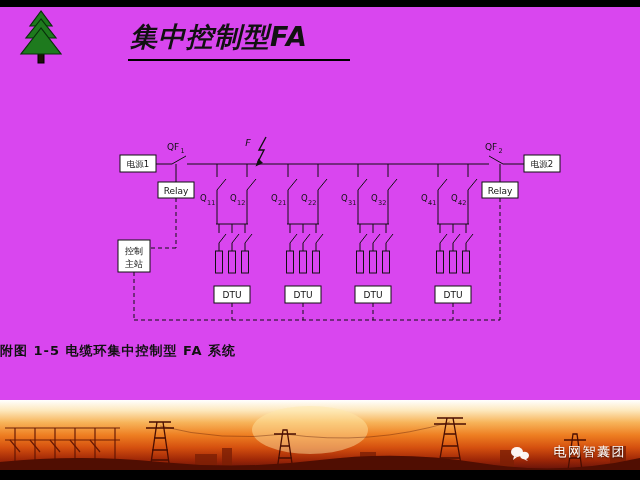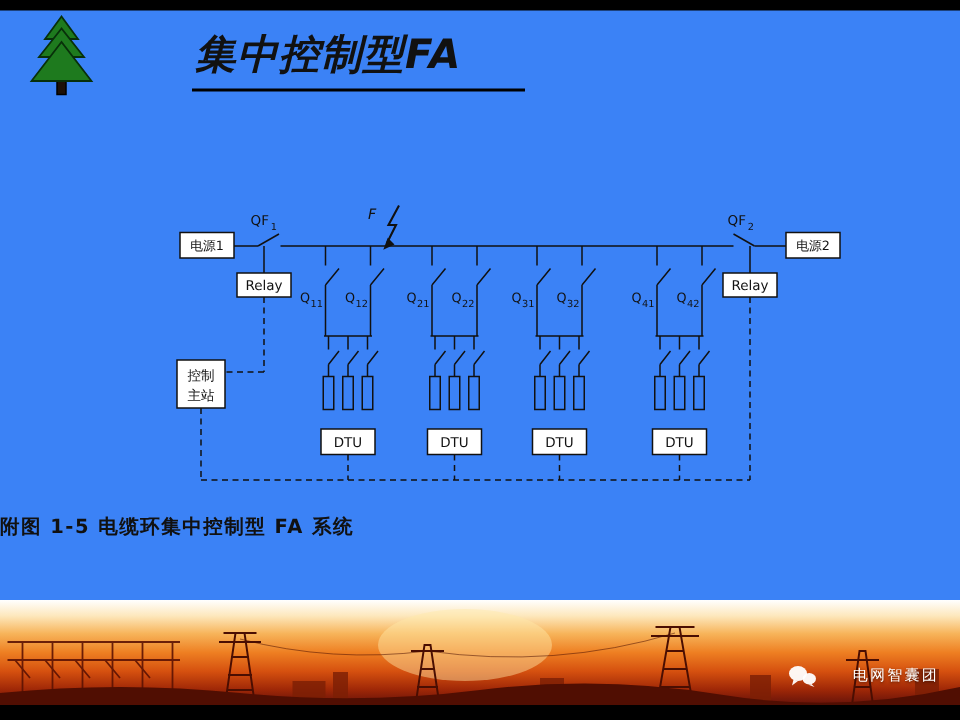--- a/index.html
+++ b/index.html
@@ -1,16 +1,16 @@
 <!DOCTYPE html>
 <html><head>
 <meta charset="utf-8">
 <style>
   html,body{margin:0;padding:0;background:#fff;}
-  .slide{position:relative;width:640px;height:480px;background:#3b82f6;overflow:hidden;
+  .slide{position:relative;width:640px;height:480px;background:#d946ef;overflow:hidden;
          font-family:"DejaVu Sans","Liberation Sans",sans-serif;color:#111;}
   .bar{position:absolute;left:0;width:640px;background:#000;}
   .bar.top{top:0;height:7px;}
   .bar.bottom{top:470px;height:10px;}
   .tree-logo{position:absolute;left:18px;top:10px;width:46px;height:54px;}
   .title{position:absolute;left:128px;top:20px;margin:0;font-size:27px;line-height:34px;
          font-style:italic;font-weight:bold;letter-spacing:1px;
          border-bottom:2px solid #000;padding:0 42px 5px 2px;}
   .diagram{position:absolute;left:75px;top:130px;width:490px;height:200px;}
   .diagram path,.diagram rect,.diagram polyline{stroke:#111;fill:none;stroke-width:1;}
@@ -19,22 +19,22 @@
   .diagram .bolt{stroke-width:1.4;}
   .diagram polygon{fill:#111;stroke:none;}
   .diagram text{fill:#111;stroke:none;font-size:9px;}
   .diagram text.small{font-size:8.5px;}
   .diagram text.sub{font-size:6.5px;}
   .diagram text.fault{font-size:9.5px;font-style:italic;}
   .caption{position:absolute;left:0;top:342px;width:640px;text-align:left;
            font-size:13px;font-weight:bold;letter-spacing:1px;}
   .footer-art{position:absolute;left:0;top:400px;width:640px;height:70px;}
   .footer-art svg{display:block;}
-  .brand{position:absolute;right:14px;top:443px;display:flex;align-items:flex-start;gap:24px;
-         color:#fff;font-size:10px;letter-spacing:1.5px;z-index:3;
+  .brand{position:absolute;right:14px;top:443px;display:flex;align-items:flex-end;gap:24px;
+         color:#fff;font-size:13px;letter-spacing:1.5px;z-index:3;
          text-shadow:0 1px 2px rgba(0,0,0,.6);}
   .brand-icon{width:20px;height:15px;}
 </style>
 </head>
 <body>
 
 <div class="slide">
 
   <div class="bar top"></div>
 

